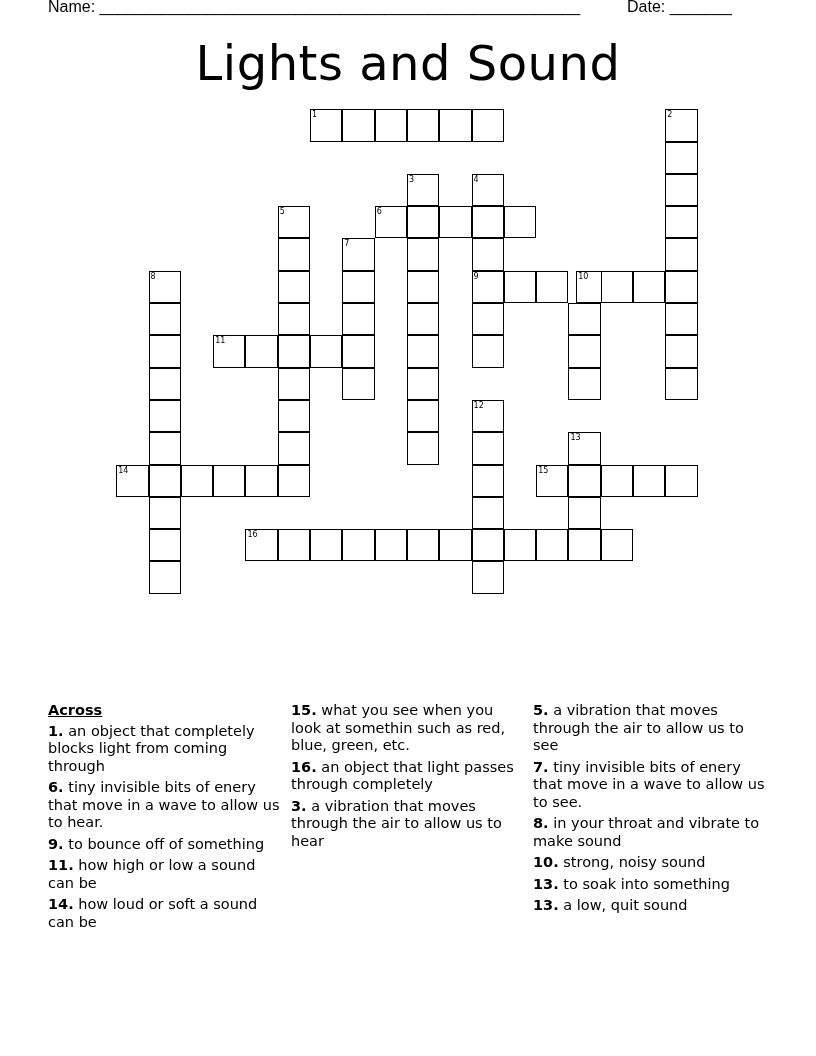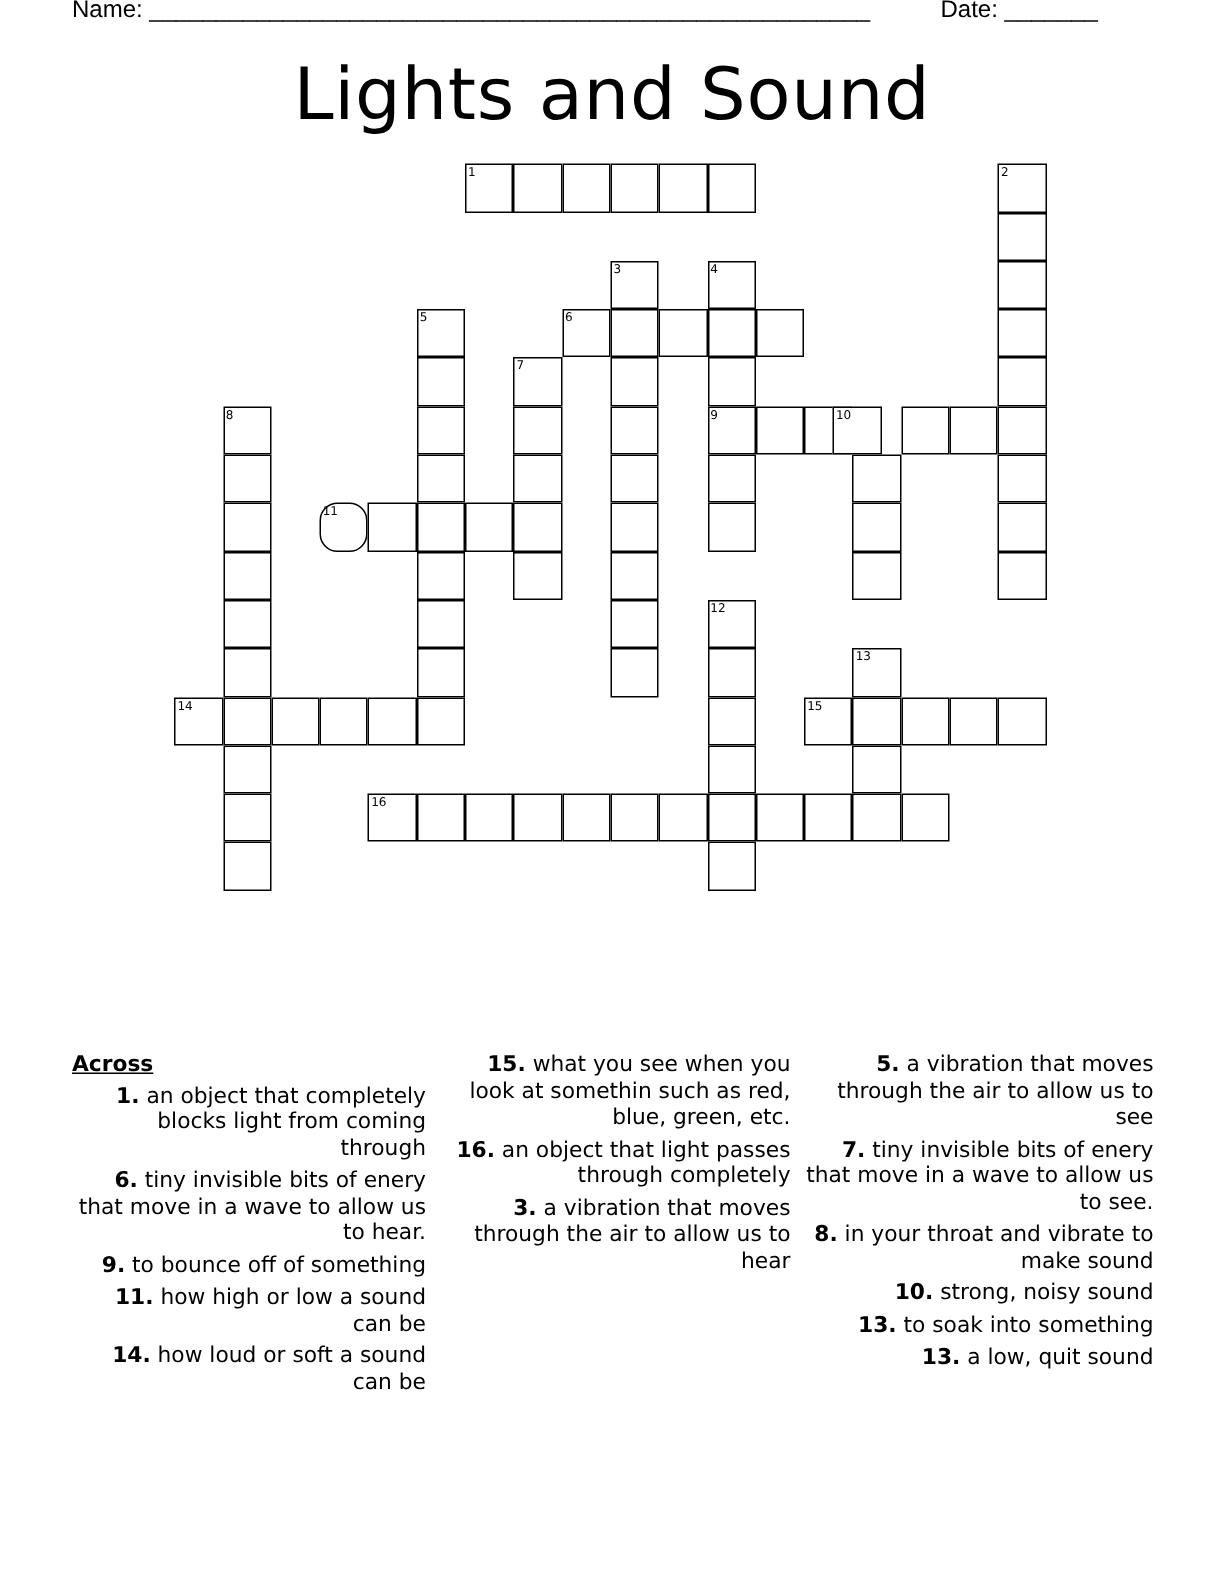--- a/index.html
+++ b/index.html
@@ -9,21 +9,21 @@
   .hdr-date { left:627px; }
   .title { position:absolute; top:33px; left:0; width:816px; text-align:center; font-family:"DejaVu Sans", sans-serif; font-size:48px; line-height:60px; letter-spacing:0.5px; }
   .grid { position:absolute; left:0; top:0; width:816px; height:620px; }
   .cell { position:absolute; width:32.3px; height:32.3px; box-sizing:border-box; border:1.5px solid #000; background:#fff; margin-left:-0.75px; margin-top:-0.75px; }
   .cell .num { position:absolute; left:1px; top:0px; font-family:"DejaVu Sans", sans-serif; font-size:8px; line-height:9px; }
   .clues { position:absolute; top:702px; font-family:"DejaVu Sans", sans-serif; font-size:14.5px; line-height:17.5px; }
   .col1 { left:48px; width:236px; }
   .col2 { left:291px; width:236px; }
   .col3 { left:533px; width:236px; }
   .sec-head { font-weight:bold; text-decoration:underline; margin-bottom:3px; }
-  .clue { margin-bottom:4px;text-align:right; }
+  .clue { margin-bottom:4px; }
   .clue b { font-weight:bold; }
 </style>
 </head>
 <body>
 
 <div class="hdr hdr-name">Name: ______________________________________________________</div>
 <div class="hdr hdr-date">Date: _______</div>
 
 <div class="title">Lights and Sound</div>
 
@@ -98,29 +98,29 @@
     <div class="cell" style="left: 149.3px; top: 336.1px;"></div>
     <div class="cell" style="left: 149.3px; top: 368.4px;"></div>
     <div class="cell" style="left: 149.3px; top: 400.7px;"></div>
     <div class="cell" style="left: 149.3px; top: 433px;"></div>
     <div class="cell" style="left: 149.3px; top: 465.3px;"></div>
     <div class="cell" style="left: 149.3px; top: 497.6px;"></div>
     <div class="cell" style="left: 149.3px; top: 529.9px;"></div>
     <div class="cell" style="left: 149.3px; top: 562.2px;"></div>
     <div class="cell" style="left: 504.6px; top: 271.5px;"></div>
     <div class="cell" style="left: 536.9px; top: 271.5px;"></div>
-    <div class="cell" style="left: 556px; top: 271.5px;">
+    <div class="cell" style="left: 577px; top: 271.5px;">
       <span class="num">10</span>
     </div>
     <div class="cell" style="left: 601.5px; top: 271.5px;"></div>
     <div class="cell" style="left: 633.8px; top: 271.5px;"></div>
     <div class="cell" style="left: 569.2px; top: 303.8px;"></div>
     <div class="cell" style="left: 569.2px; top: 336.1px;"></div>
     <div class="cell" style="left: 569.2px; top: 368.4px;"></div>
-    <div class="cell" style="left: 213.9px; top: 336.1px; border-radius: 12px;">
+    <div class="cell" style="left: 213.9px; top: 336.1px;">
       <span class="num">11</span>
     </div>
     <div class="cell" style="left: 246.2px; top: 336.1px;"></div>
     <div class="cell" style="left: 310.8px; top: 336.1px;"></div>
     <div class="cell" style="left: 472.3px; top: 400.7px;">
       <span class="num">12</span>
     </div>
     <div class="cell" style="left: 472.3px; top: 433px;"></div>
     <div class="cell" style="left: 472.3px; top: 465.3px;"></div>
     <div class="cell" style="left: 472.3px; top: 497.6px;"></div>

